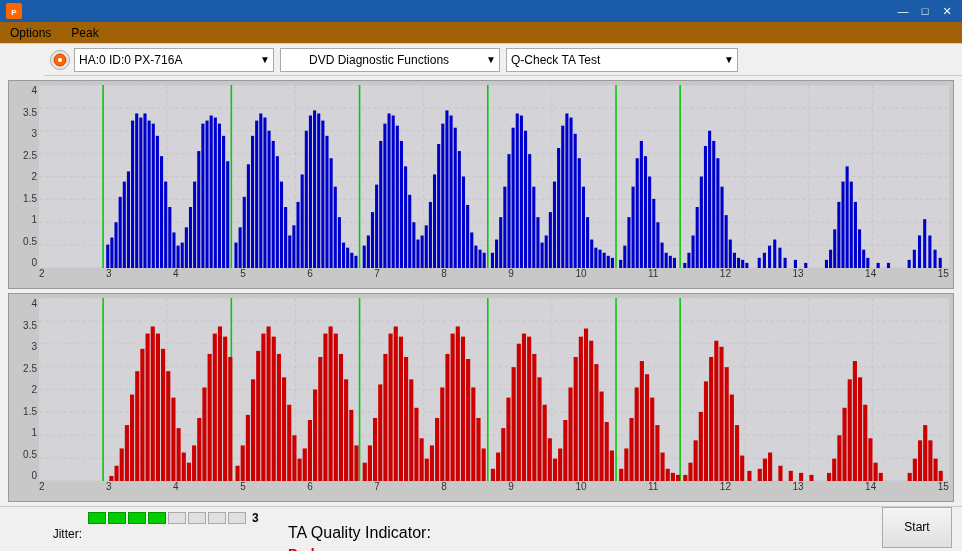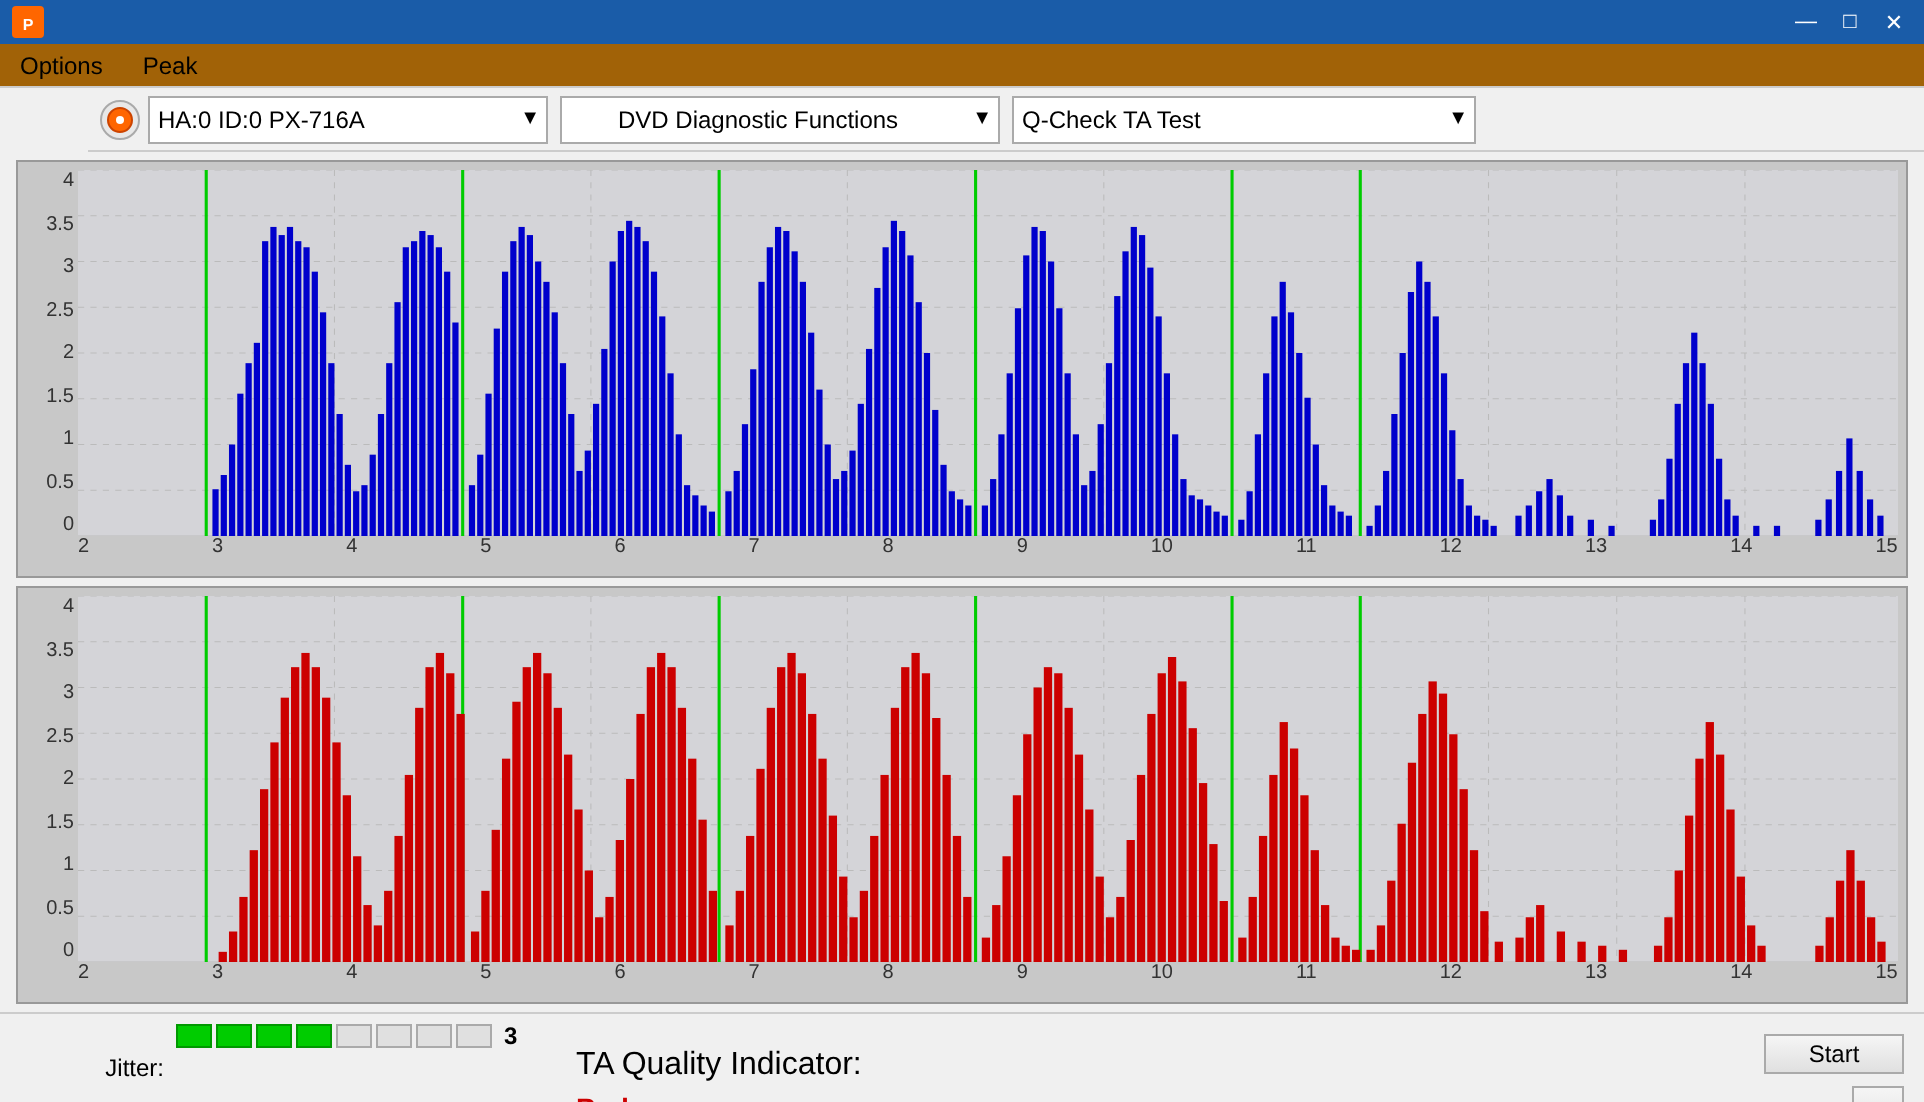--- a/index.html
+++ b/index.html
@@ -227,21 +227,21 @@
     }
     .start-btn-area {
       margin-left: auto;
       display: flex;
       flex-direction: column;
       align-items: flex-end;
       gap: 6px;
     }
     .start-btn {
       width: 70px;
-      height: 20px;
+      height: 41px;
       background: linear-gradient(to bottom, #f5f5f5, #e0e0e0);
       border: 1px solid #aaa;
       cursor: pointer;
       font-size: 12px;
     }
     .info-btn {
       width: 26px;
       height: 26px;
       background: linear-gradient(to bottom, #f5f5f5, #e0e0e0);
       border: 1px solid #aaa;

